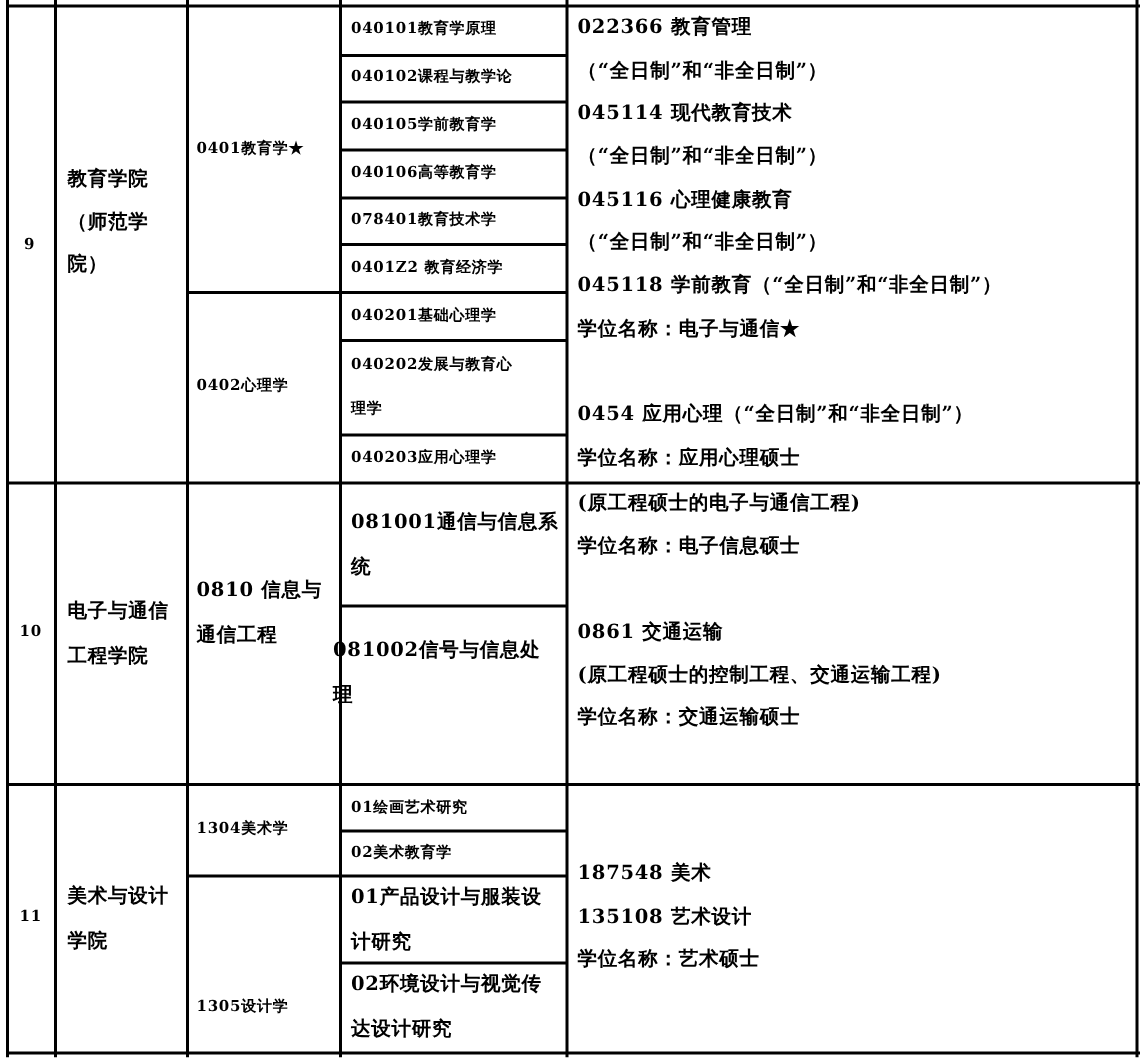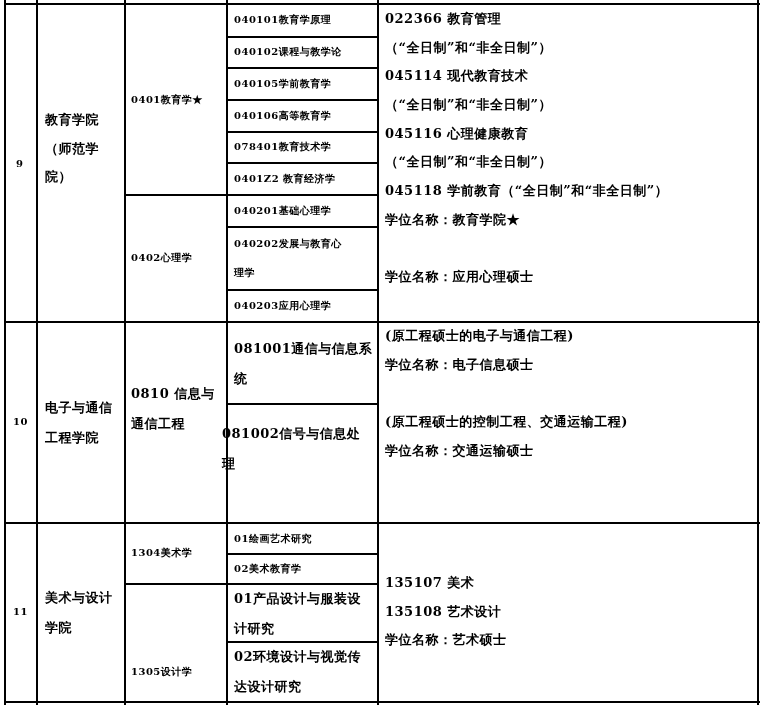--- a/index.html
+++ b/index.html
@@ -63,22 +63,23 @@
   <div class="t" style="left:234px; top:298px;text-align:right;">040203应用心理学</div>
 
   <div class="blk" style="left:385px; top:11px;">
     <div>022366 教育管理</div>
     <div>（“全日制”和“非全日制”）</div>
     <div>045114 现代教育技术</div>
     <div>（“全日制”和“非全日制”）</div>
     <div>045116 心理健康教育</div>
     <div>（“全日制”和“非全日制”）</div>
     <div>045118 学前教育（“全日制”和“非全日制”）</div>
-    <div>学位名称：教育学院★</div>
+    <div>学位名称：电子与通信★</div>
     <div></div>
+    <div>0454 应用心理（“全日制”和“非全日制”）</div>
     <div>学位名称：应用心理硕士</div>
   </div>
 
   <div class="t" style="left:13px; top:414px;">10</div>
   <div class="blk sub2" style="left:45px; top:400px;">
     <div>电子与通信</div>
     <div>工程学院</div>
   </div>
   <div class="blk sub2" style="left:131px; top:386px;">
     <div>0810 信息与</div>
@@ -89,20 +90,21 @@
     <div>统</div>
   </div>
   <div class="blk sub2" style="left:222px; top:426px;">
     <div>081002信号与信息处</div>
     <div>理</div>
   </div>
   <div class="blk" style="left:385px; top:328px;">
     <div>(原工程硕士的电子与通信工程)</div>
     <div>学位名称：电子信息硕士</div>
     <div></div>
+    <div>0861 交通运输</div>
     <div>(原工程硕士的控制工程、交通运输工程)</div>
     <div>学位名称：交通运输硕士</div>
   </div>
 
   <div class="t" style="left:13px; top:604px;">11</div>
   <div class="blk sub2" style="left:45px; top:590px;">
     <div>美术与设计</div>
     <div>学院</div>
   </div>
   <div class="t" style="left:131px; top:545px;">1304美术学</div>
@@ -112,18 +114,18 @@
   <div class="t" style="left:234px; top:561px;">02美术教育学</div>
   <div class="blk sub2" style="left:234px; top:591px;">
     <div>01产品设计与服装设</div>
     <div>计研究</div>
   </div>
   <div class="blk sub2" style="left:234px; top:649px;">
     <div>02环境设计与视觉传</div>
     <div>达设计研究</div>
   </div>
   <div class="blk" style="left:385px; top:575px;">
-    <div>135107 美术</div>
+    <div>187548 美术</div>
     <div>135108 艺术设计</div>
     <div>学位名称：艺术硕士</div>
   </div>
 
 </div>
 
 </body></html>

